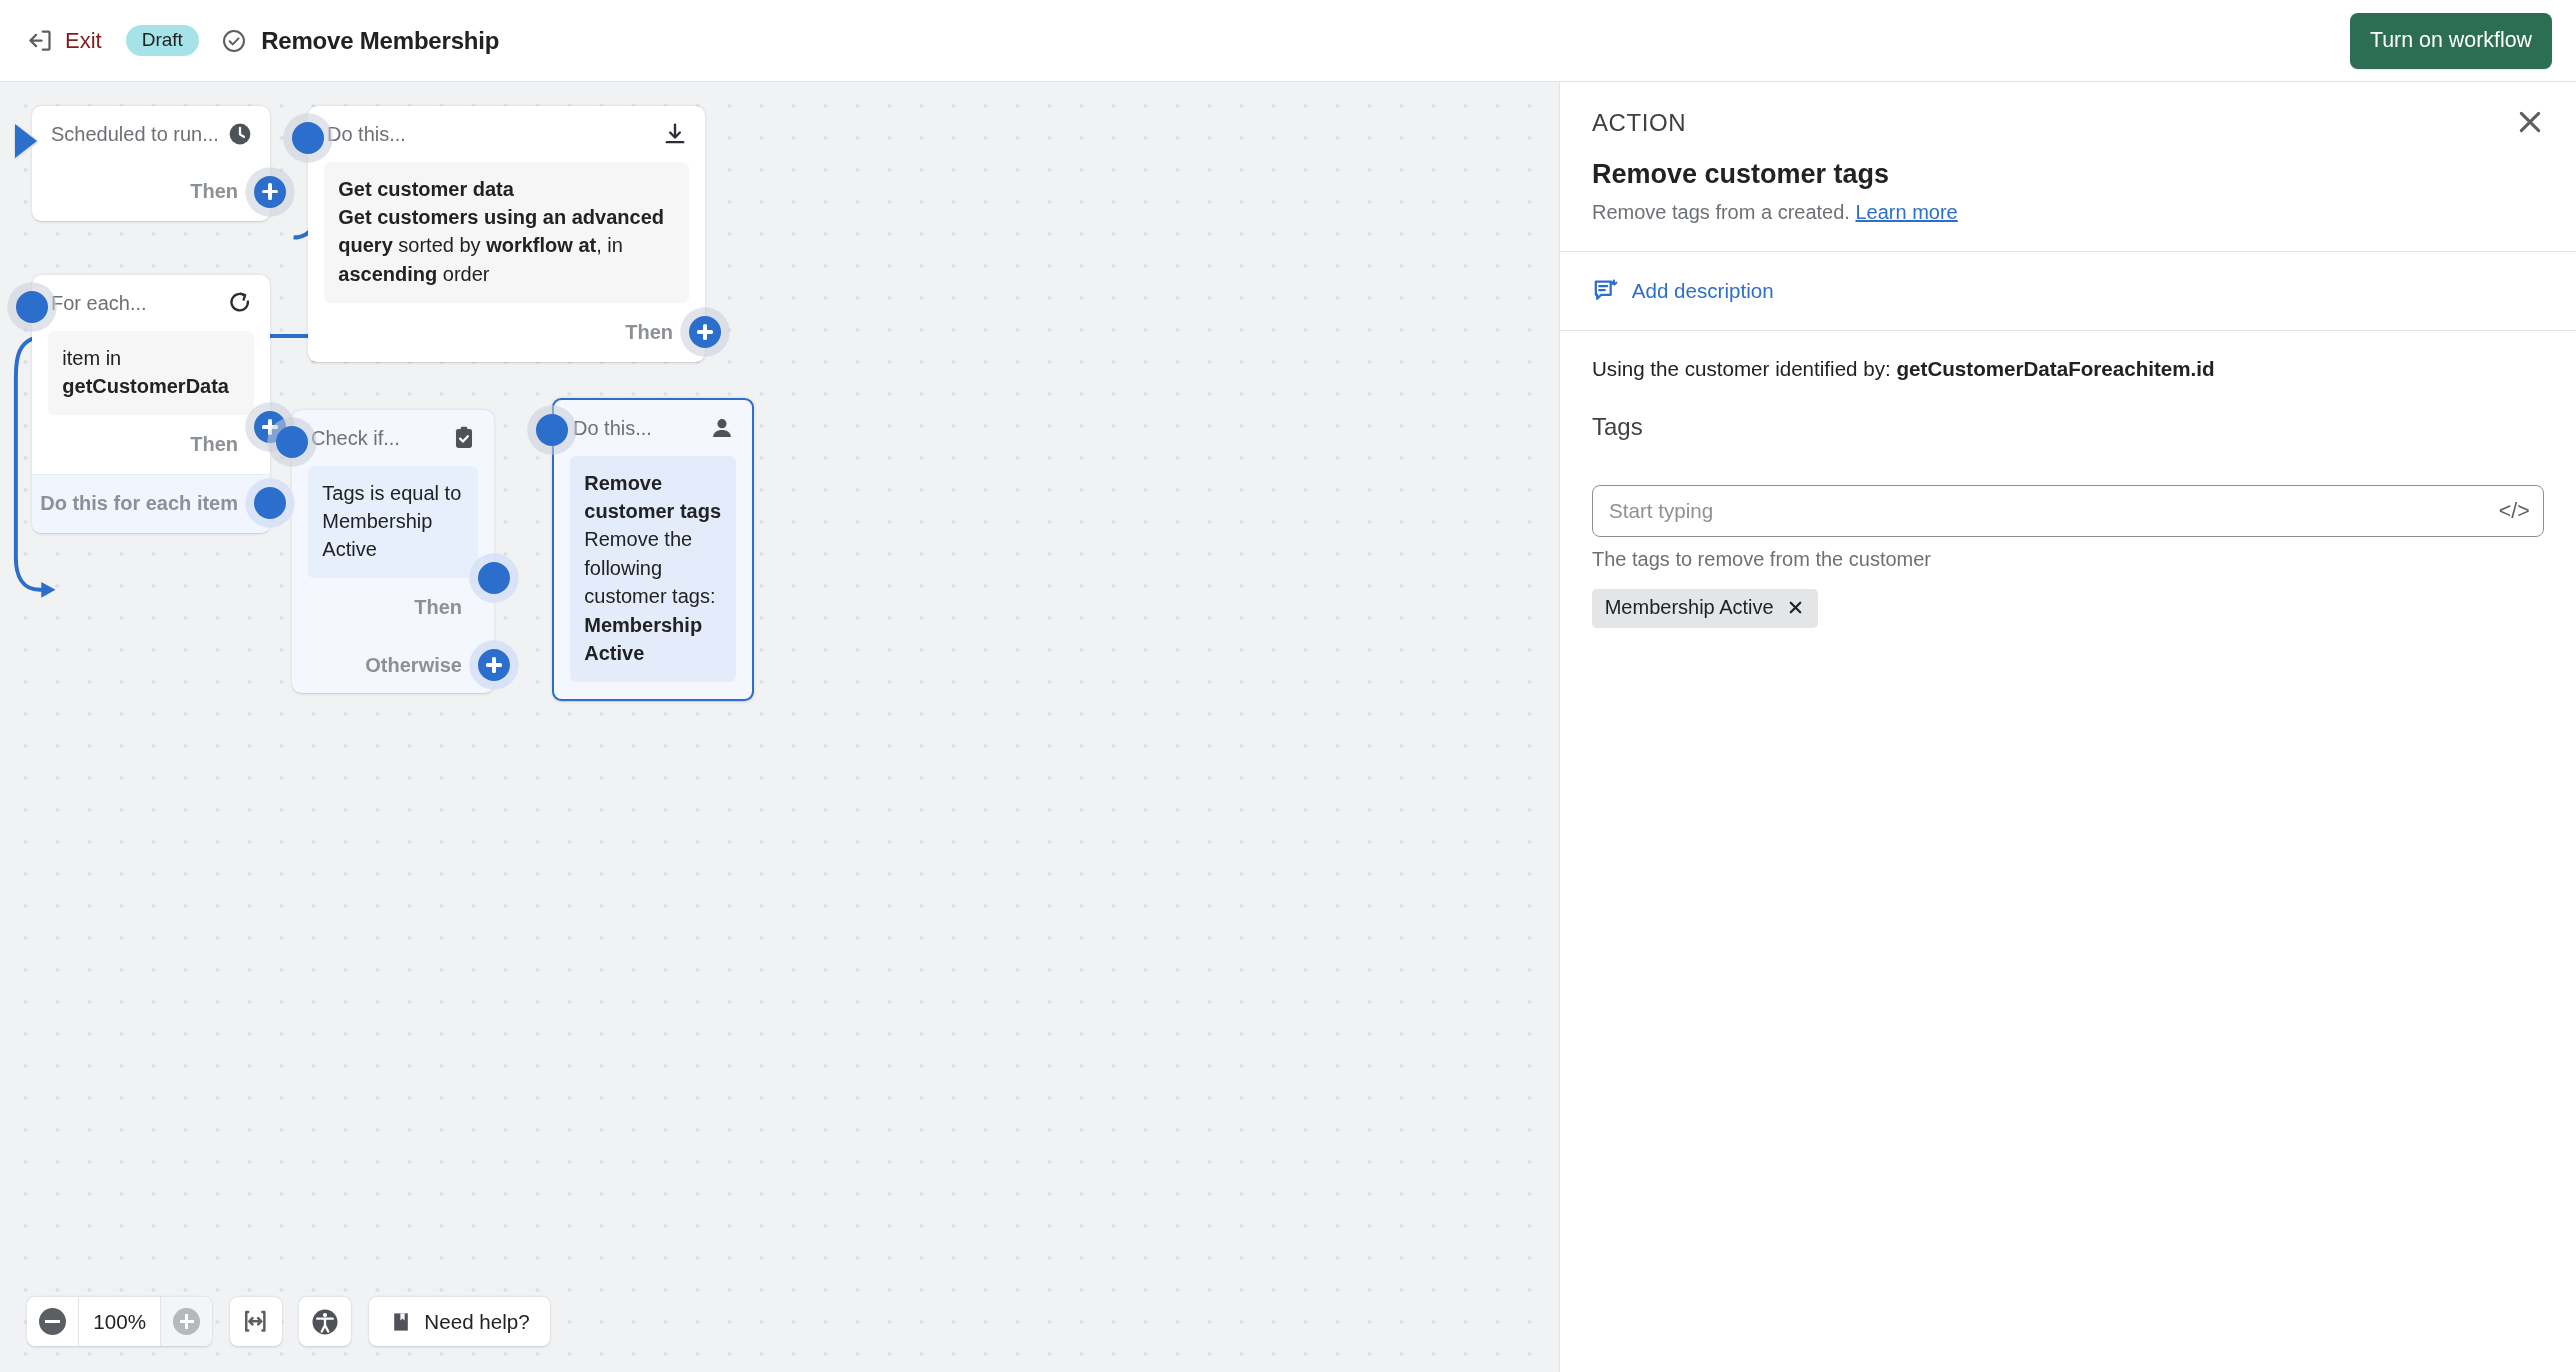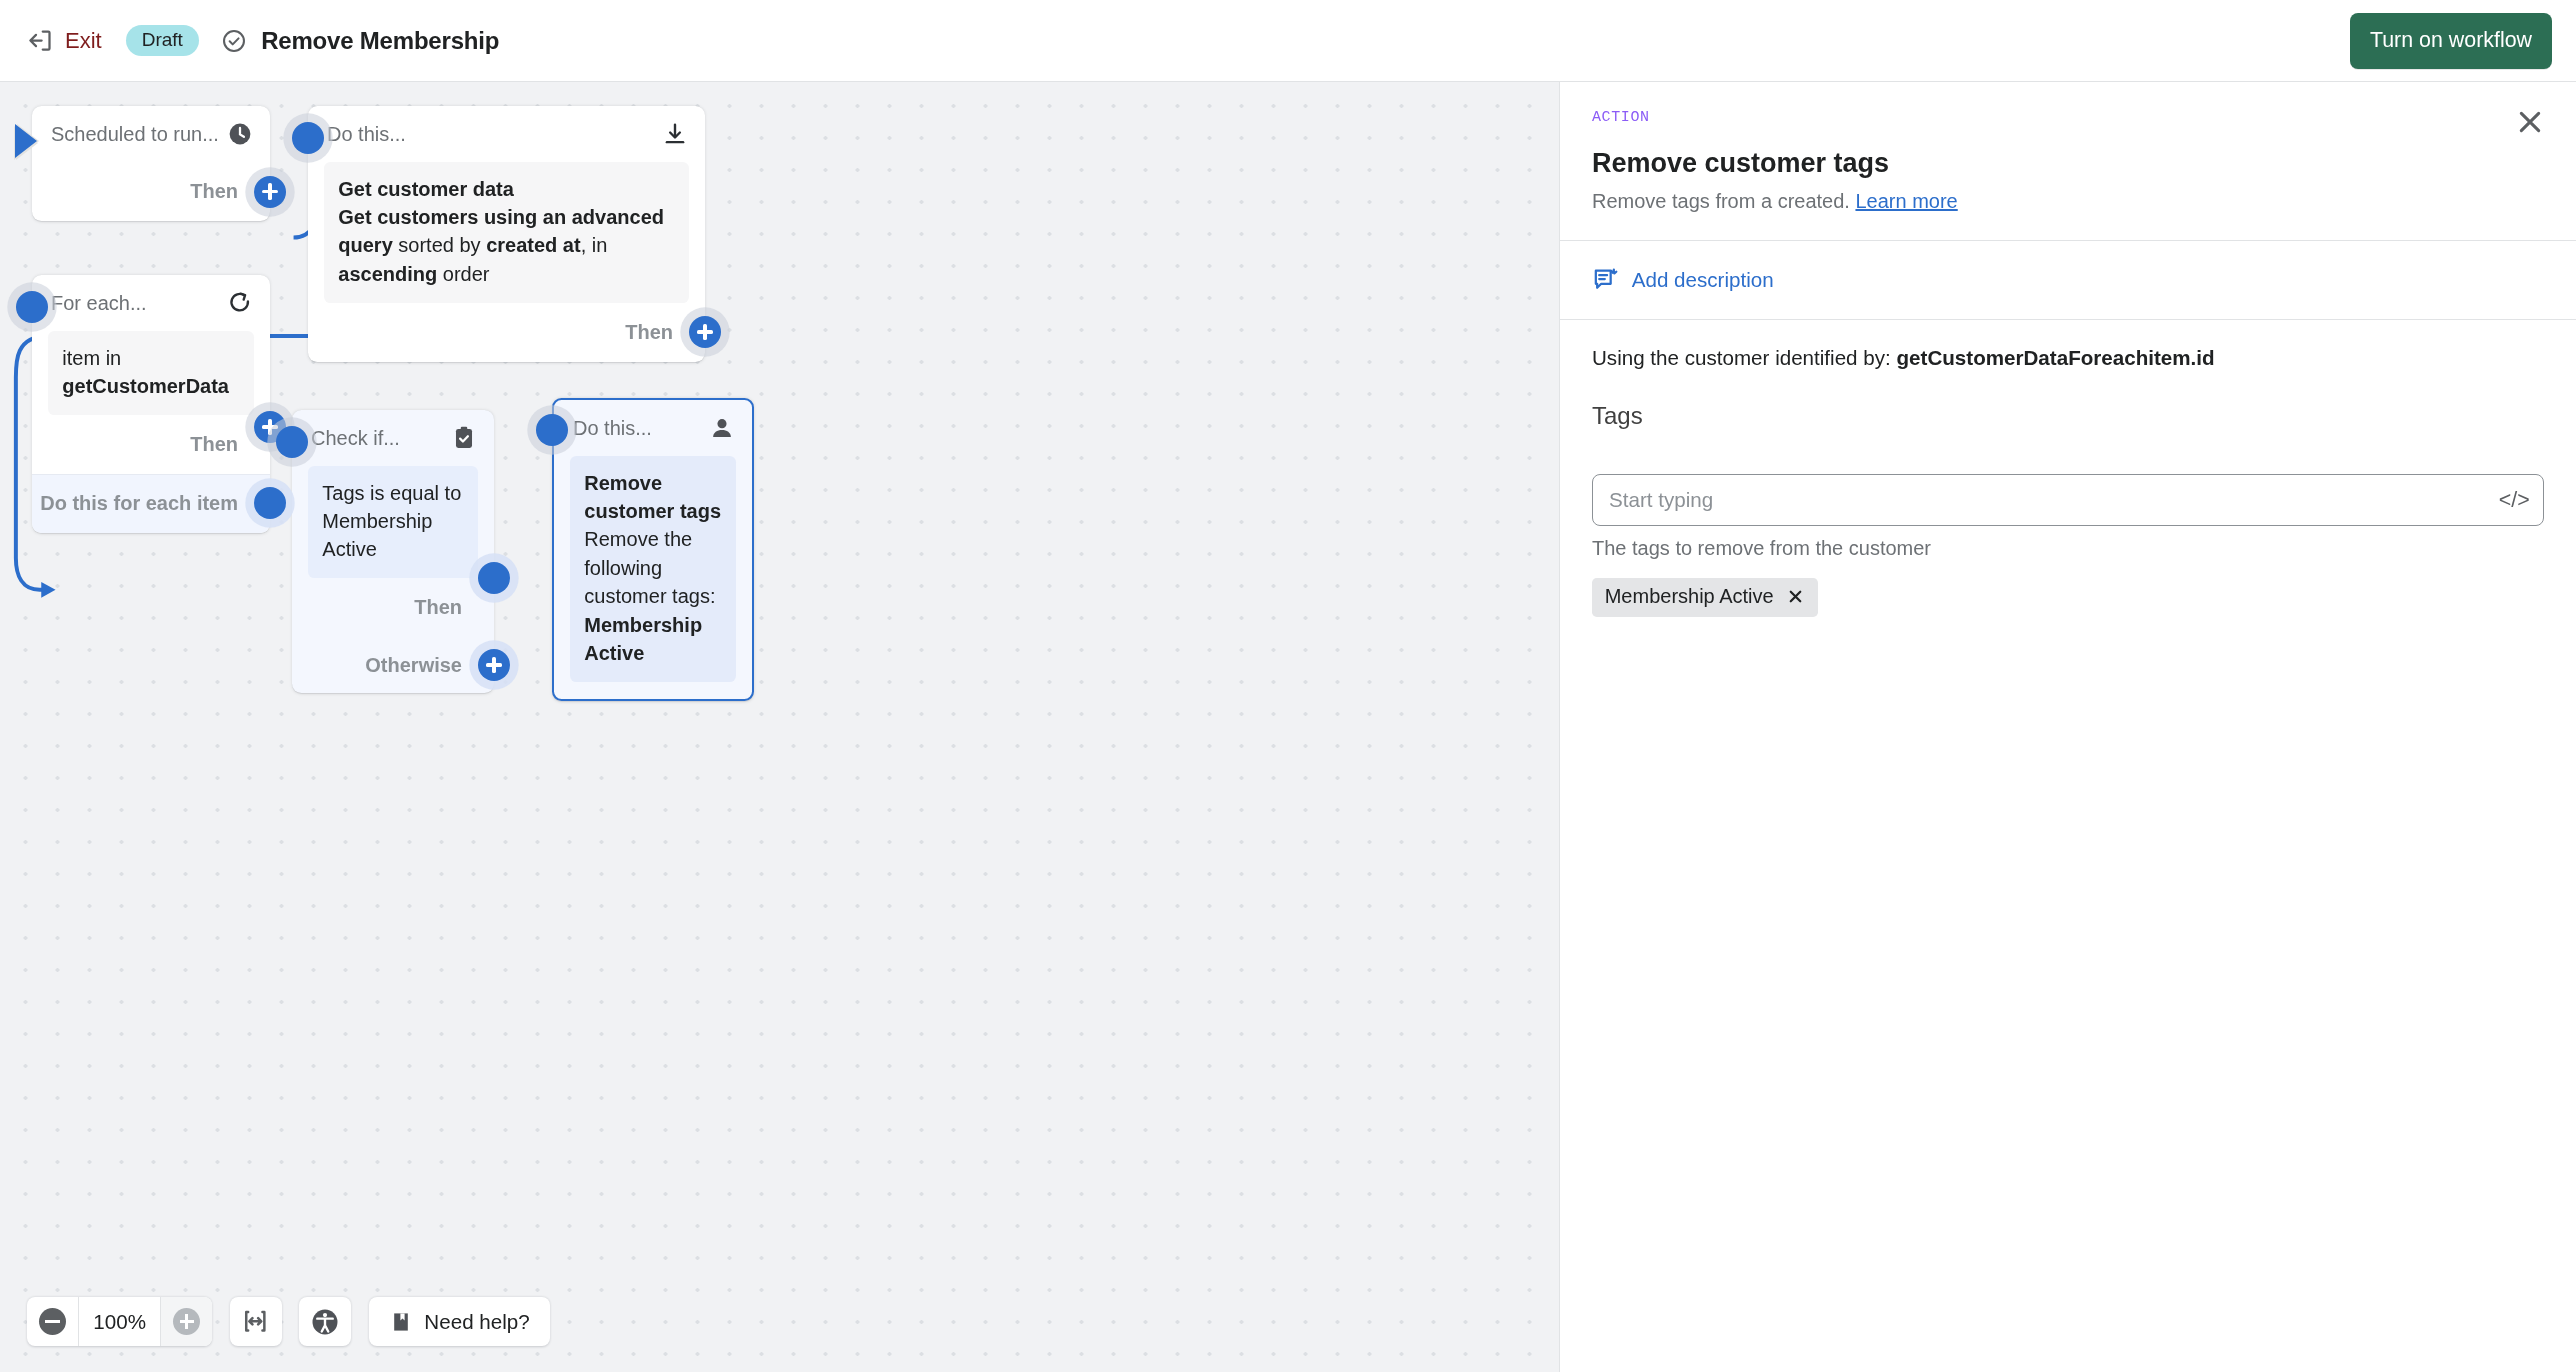--- a/index.html
+++ b/index.html
@@ -122,21 +122,21 @@
     display: flex; align-items: center; gap: 11px; padding: 0 20.6px; border: none; cursor: pointer;
     font-size: 20.6px; color: #202223; font-family: "Liberation Sans", sans-serif;
   }
 
   
   .panel {
     position: absolute; right: 0; top: 82px; width: 1017px; height: 1291px;
     background: #ffffff; border-left: 0.8px solid #e1e3e5; z-index: 30;
   }
   .panel-head { padding: 27px 32px 0 32px; position: relative; }
-  .panel-kicker { font-size: 15px; letter-spacing: 0.6px; color: #8b5cf6; font-family: Liberation Mono, monospace; }
+  .panel-kicker { font-size: 24px; letter-spacing: 0.6px; color: #404040; }
   .panel-title { font-size: 27px; font-weight: bold; color: #202223; margin-top: 22px; }
   .panel-sub { font-size: 20px; color: #6d7175; margin-top: 11px; padding-bottom: 27px; }
   .panel-sub a { color: #2c6ecb; text-decoration: underline; }
   .close-x {
     position: absolute; right: 30px; top: 24px; width: 32px; height: 32px;
     background: transparent; border: none; cursor: pointer; color: #5c5f62;
   }
   .divider { height: 0.8px; background: #e1e3e5; }
   .desc-row { padding: 25.4px 32px; display: flex; align-items: center; gap: 12.7px; }
   .desc-row .lbl { font-size: 20.6px; color: #2c6ecb; }
@@ -225,21 +225,21 @@
       <svg class="hicon" viewBox="0 0 24 24" fill="none" stroke="#2b2f33" stroke-width="2.2">
         <path d="M12 3.5v11" stroke-linecap="round"></path>
         <path d="M7.5 10.6L12 15.2l4.5-4.6" stroke-linecap="round" stroke-linejoin="round"></path>
         <path d="M4.5 19.5h15" stroke-linecap="round"></path>
       </svg>
     </div>
     <div class="node-body">
       <div><b>Get customer data</b></div>
       <div>
         <b>Get customers using an</b>
-        <b>advanced query</b><span> sorted by </span><b>created at</b><span>, in </span><b>ascending</b><span> order</span>
+        <b>advanced query</b><span> sorted by </span><b>workflow at</b><span>, in </span><b>ascending</b><span> order</span>
       </div>
     </div>
     <div class="node-foot">
       <span>Then</span>
     </div>
     <div class="knob" style="right:-16px; bottom:13.5px;">
       <i class="plus"></i>
     </div>
   </div>
 

